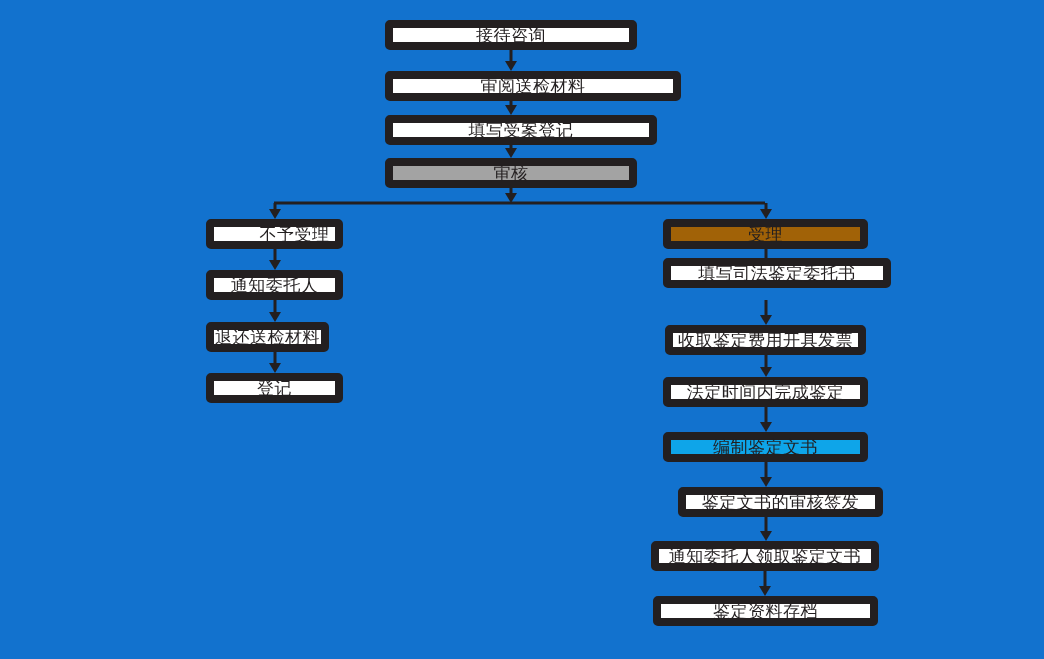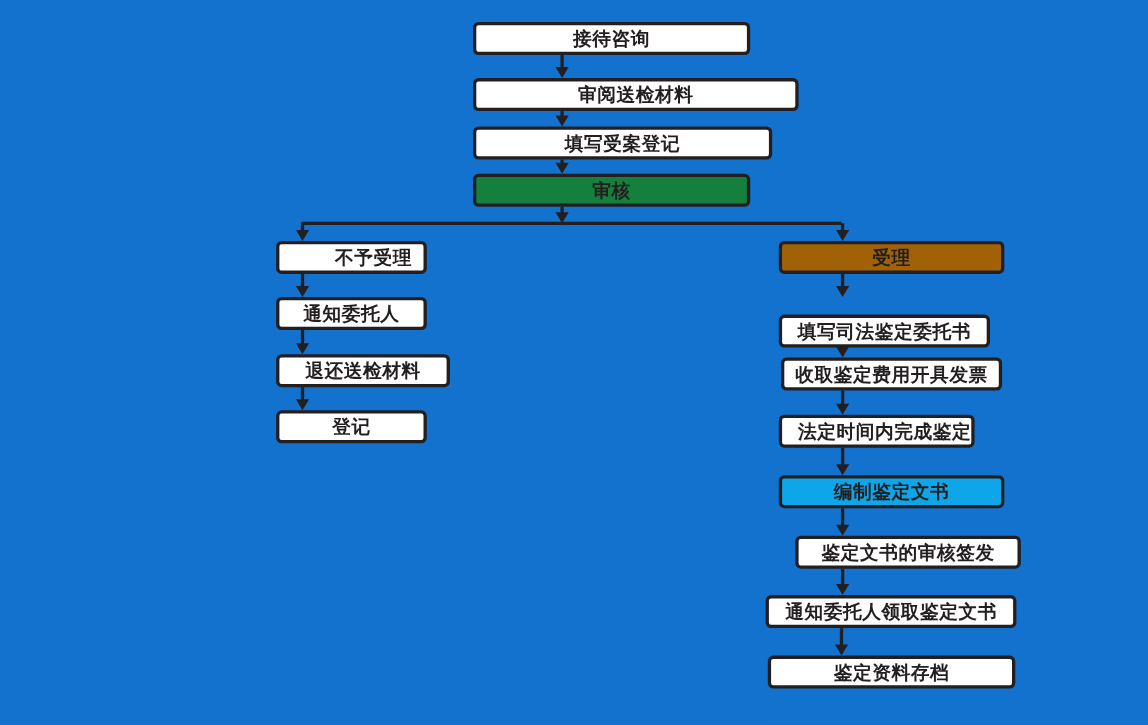--- a/index.html
+++ b/index.html
@@ -24,32 +24,31 @@
     left: 0;
     top: 0;
     width: 1044px;
     height: 659px;
     pointer-events: none;
   }
   .node {
     position: absolute;
     box-sizing: border-box;
     background: #ffffff;
-    border: 3px solid #4c1d95;
+    border: 8px solid #4c1d95;
     border-radius: 5px;
     display: flex;
     align-items: center;
     justify-content: center;
     color: #231f20;
     font-size: 17px;
-    font-weight: bold;
+    font-weight: normal;
     line-height: 1;
     letter-spacing: 0.5px;
     white-space: nowrap;
-    margin-left: 45px;
   }
   .node-label {
     display: block;
   }
 </style>
 </head>
 <body>
 
 <div id="flowchart">
 
@@ -93,45 +92,45 @@
   <div id="node-layer">
       <div class="node" style="left: 385px; top: 20px; width: 252px; height: 30px; background: rgb(255, 255, 255); border-color: rgb(35, 31, 32);">
         <span class="node-label">接待咨询</span>
       </div>
       <div class="node" style="left: 385px; top: 71px; width: 296px; height: 30px; background: rgb(255, 255, 255); border-color: rgb(35, 31, 32);">
         <span class="node-label">审阅送检材料</span>
       </div>
       <div class="node" style="left: 385px; top: 115px; width: 272px; height: 30px; background: rgb(255, 255, 255); border-color: rgb(35, 31, 32);">
         <span class="node-label">填写受案登记</span>
       </div>
-      <div class="node" style="left: 385px; top: 158px; width: 252px; height: 30px; background: #15803d; border-color: rgb(35, 31, 32);">
+      <div class="node" style="left: 385px; top: 158px; width: 252px; height: 30px; background: #a3a3a3; border-color: rgb(35, 31, 32);">
         <span class="node-label">审核</span>
       </div>
       <div class="node" style="left: 206px; top: 219px; width: 137px; height: 30px; background: rgb(255, 255, 255); border-color: rgb(35, 31, 32); padding-left: 40px;">
         <span class="node-label">不予受理</span>
       </div>
       <div class="node" style="left: 206px; top: 270px; width: 137px; height: 30px; background: rgb(255, 255, 255); border-color: rgb(35, 31, 32);">
         <span class="node-label">通知委托人</span>
       </div>
-      <div class="node" style="left: 206px; top: 322px; width: 158px; height: 30px; background: rgb(255, 255, 255); border-color: rgb(35, 31, 32);">
+      <div class="node" style="left: 206px; top: 322px; width: 123px; height: 30px; background: rgb(255, 255, 255); border-color: rgb(35, 31, 32);">
         <span class="node-label">退还送检材料</span>
       </div>
       <div class="node" style="left: 206px; top: 373px; width: 137px; height: 30px; background: rgb(255, 255, 255); border-color: rgb(35, 31, 32);">
         <span class="node-label">登记</span>
       </div>
       <div class="node" style="left: 663px; top: 219px; width: 205px; height: 30px; background: #a16207; border-color: rgb(35, 31, 32);">
         <span class="node-label">受理</span>
       </div>
-      <div class="node" style="left: 663px; top: 286px; width: 192px; height: 30px; background: rgb(255, 255, 255); border-color: rgb(35, 31, 32);">
+      <div class="node" style="left: 663px; top: 258px; width: 228px; height: 30px; background: rgb(255, 255, 255); border-color: rgb(35, 31, 32);">
         <span class="node-label">填写司法鉴定委托书</span>
       </div>
       <div class="node" style="left: 665px; top: 325px; width: 201px; height: 30px; background: rgb(255, 255, 255); border-color: rgb(35, 31, 32);">
         <span class="node-label">收取鉴定费用开具发票</span>
       </div>
-      <div class="node" style="left: 663px; top: 377px; width: 178px; height: 30px; background: rgb(255, 255, 255); border-color: rgb(35, 31, 32); justify-content: flex-end;">
+      <div class="node" style="left: 663px; top: 377px; width: 205px; height: 30px; background: rgb(255, 255, 255); border-color: rgb(35, 31, 32);">
         <span class="node-label">法定时间内完成鉴定</span>
       </div>
       <div class="node" style="left: 663px; top: 432px; width: 205px; height: 30px; background: #0ea5e9; border-color: rgb(35, 31, 32);">
         <span class="node-label">编制鉴定文书</span>
       </div>
       <div class="node" style="left: 678px; top: 487px; width: 205px; height: 30px; background: rgb(255, 255, 255); border-color: rgb(35, 31, 32);">
         <span class="node-label">鉴定文书的审核签发</span>
       </div>
       <div class="node" style="left: 651px; top: 541px; width: 228px; height: 30px; background: rgb(255, 255, 255); border-color: rgb(35, 31, 32);">
         <span class="node-label">通知委托人领取鉴定文书</span>

